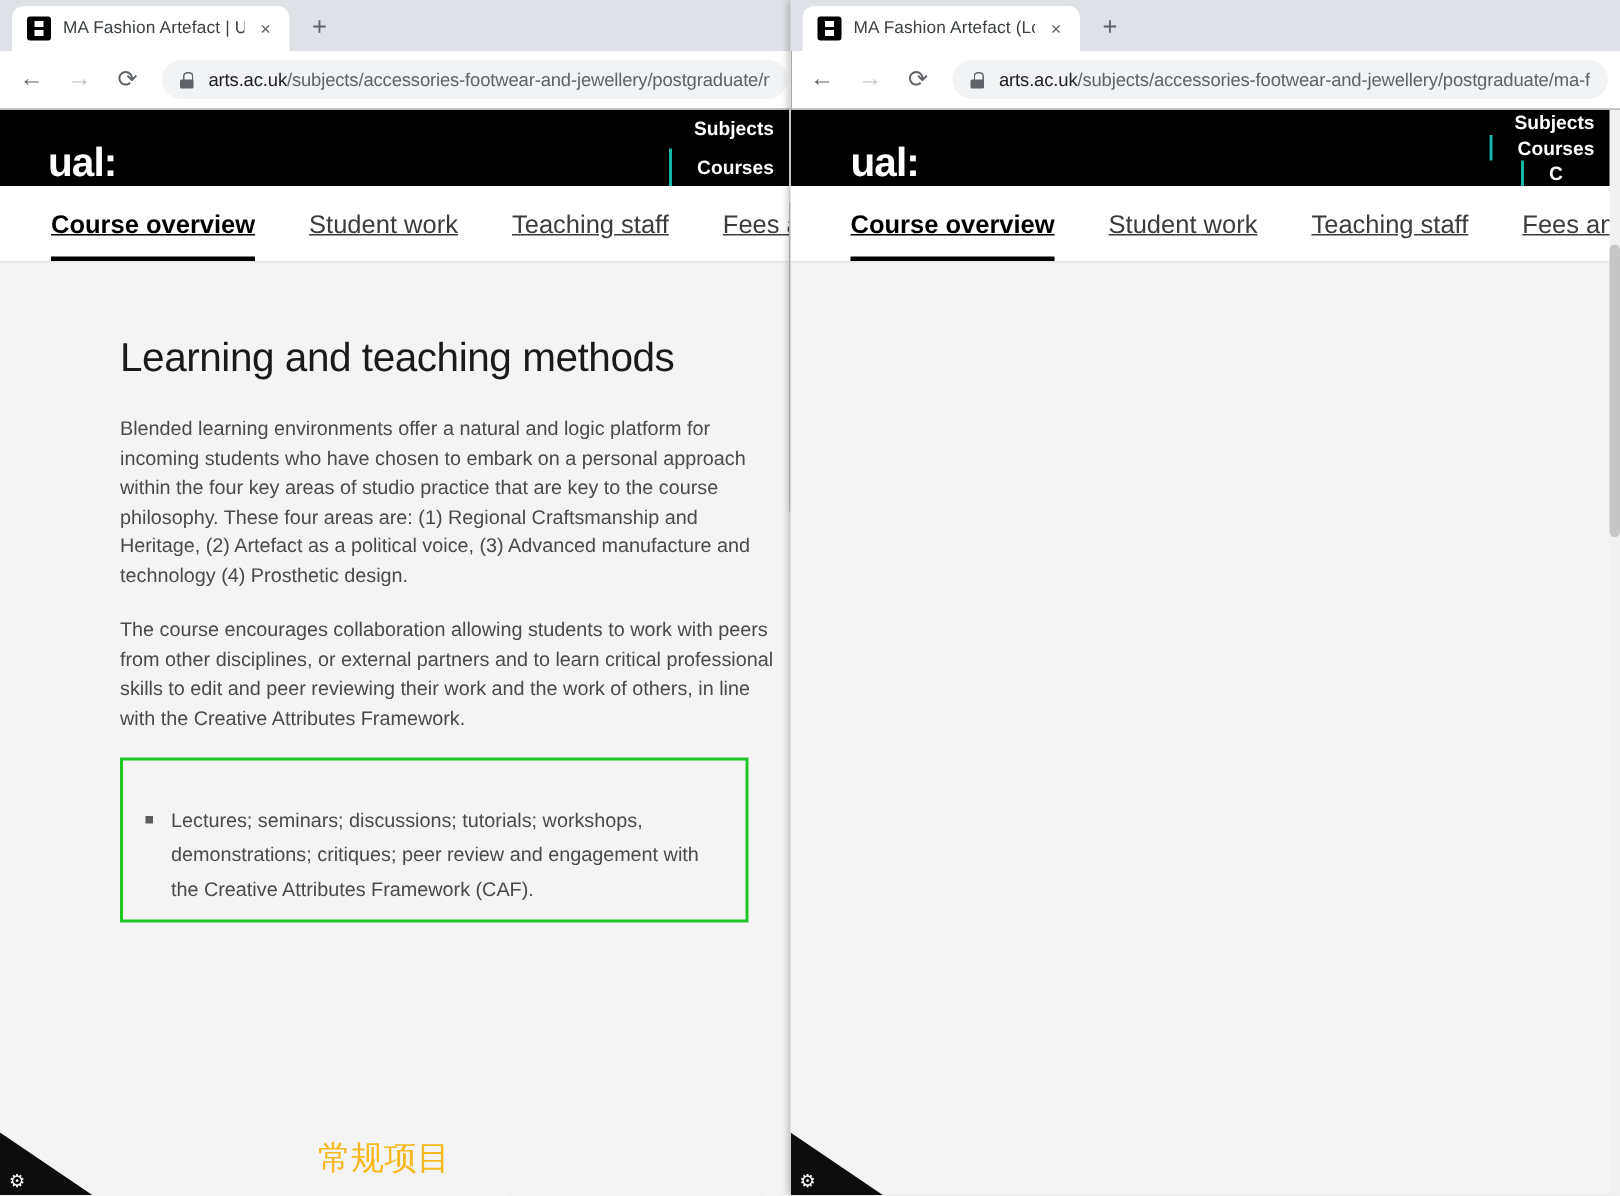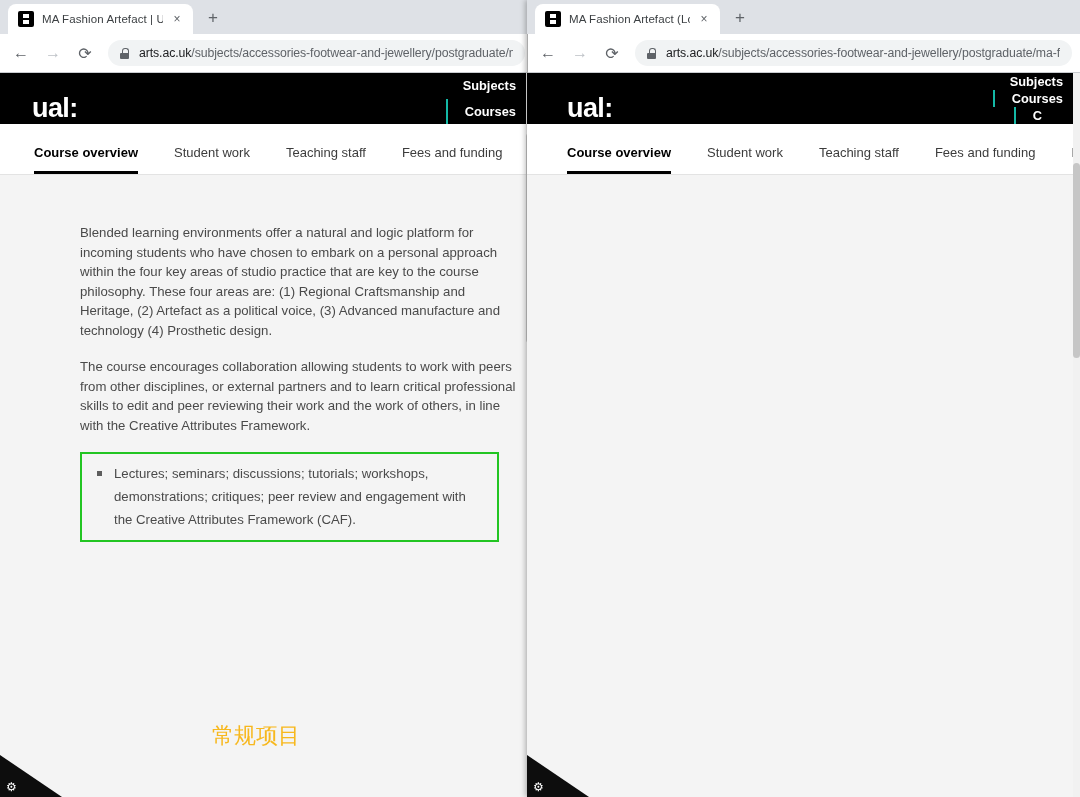--- a/index.html
+++ b/index.html
@@ -132,23 +132,23 @@
   }
   .site-nav a:first-child { border-left: none; }
 
   .course-nav {
     background: #fff; height: 51px;
     display: flex; align-items: flex-end;
     border-bottom: 1px solid #e3e3e3;
     overflow: hidden;
   }
   .course-nav .item {
-    font-size: 13px; color: #3c3c3c;
+    font-size: 17px; color: #3c3c3c;
     padding-bottom: 14px; margin-right: 36px;
-    white-space: nowrap; cursor: pointer;
+    white-space: nowrap; cursor: pointer; text-decoration: underline;
   }
   .browser.left  .course-nav .item:first-child { margin-left: 34px; }
   .browser.right .course-nav .item:first-child { margin-left: 40px; }
   .course-nav .item.active {
     font-weight: 700; color: #000;
     border-bottom: 3px solid #000;
     padding-bottom: 11px;
   }
 
   .article { padding: 0; position: relative; }
@@ -172,41 +172,41 @@
   }
   .browser.right p.body { font-size: 12.6px; line-height: 18.6px; margin-bottom: 15px; }
 
   
   .hl-box {
     border: 2.5px solid #22c522;
     background: transparent;
   }
   .browser.left .hl-box  { width: 419px; padding: 8px 10px 9px 12px; }
 
-  ul.methods { list-style: none; }
+  ul.methods { list-style: none; margin-top: 20px; }
   ul.methods li {
     position: relative;
     font-size: 13.2px; line-height: 23px; color: #4a4a4a;
     padding-left: 20px;
   }
   ul.methods li::before {
     content: ""; position: absolute;
     left: 3px; top: 9px;
     width: 5px; height: 5px; background: #5d5d5d;
   }
 
   
   .annotation {
     position: absolute;
     color: #f7b81e;
     font-family: "DejaVu Sans", sans-serif;
     white-space: nowrap;
     pointer-events: none;
   }
-  #annot-left  { left: 212px; top: 648px; font-size: 22px; }
+  #annot-left  { left: 212px; top: 684px; font-size: 22px; }
 
   
   .corner-widget {
     position: absolute; bottom: 0; left: 0;
     width: 62px; height: 42px;
     overflow: hidden;
   }
   .corner-widget .tri {
     position: absolute; bottom: 0; left: 0;
     width: 0; height: 0;
@@ -275,20 +275,21 @@
       <div class="course-nav">
         <div class="item active">Course overview</div>
         <div class="item">Student work</div>
         <div class="item">Teaching staff</div>
         <div class="item">Fees and funding</div>
         <div class="item">Entr</div>
       </div>
 
       <div class="article">
         <div class="col">
+          <h1 class="page-title">Learning and teaching methods</h1>
           <p class="body">Blended learning environments offer a natural and logic platform for incoming students who have chosen to embark on a personal approach within the four key areas of studio practice that are key to the course philosophy. These four areas are: (1) Regional Craftsmanship and Heritage, (2) Artefact as a political voice, (3) Advanced manufacture and technology (4) Prosthetic design.</p>
           <p class="body">The course encourages collaboration allowing students to work with peers from other disciplines, or external partners and to learn critical professional skills to edit and peer reviewing their work and the work of others, in line with the Creative Attributes Framework.</p>
 
           <div class="hl-box">
             <ul class="methods">
               <li>Lectures; seminars; discussions; tutorials; workshops, demonstrations; critiques; peer review and engagement with the Creative Attributes Framework (CAF).</li>
             </ul>
           </div>
         </div>
       </div>

